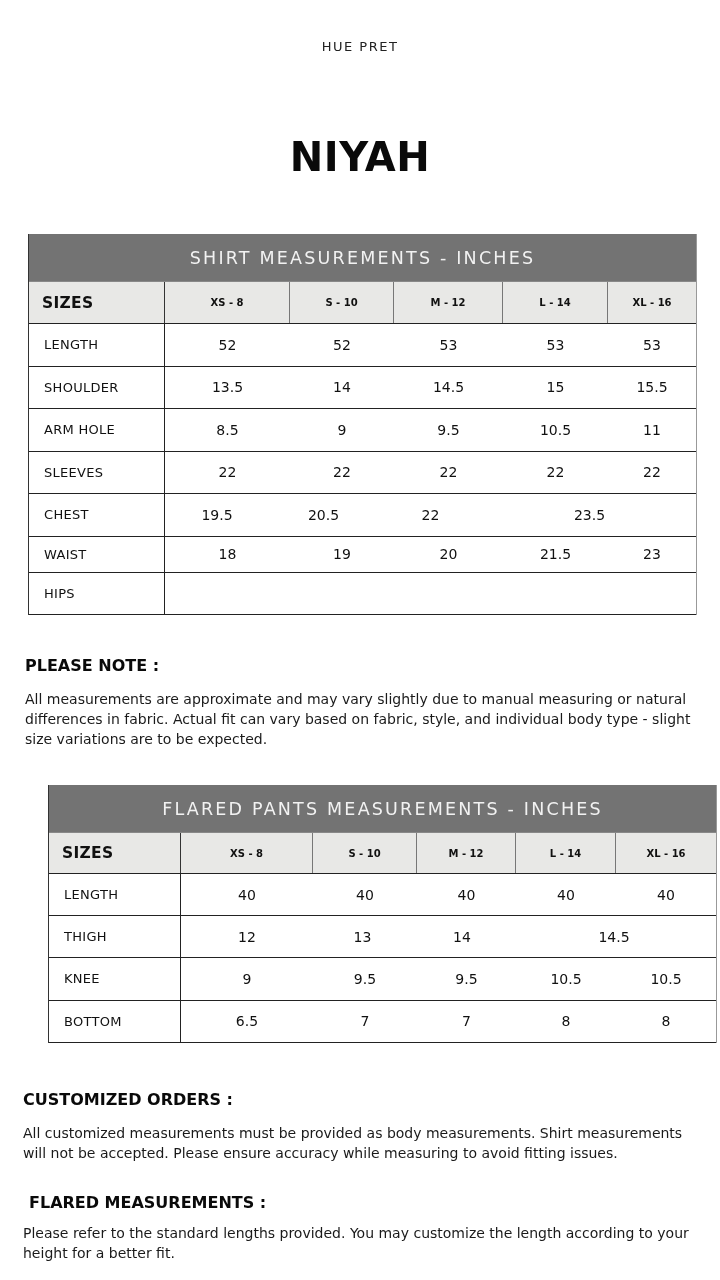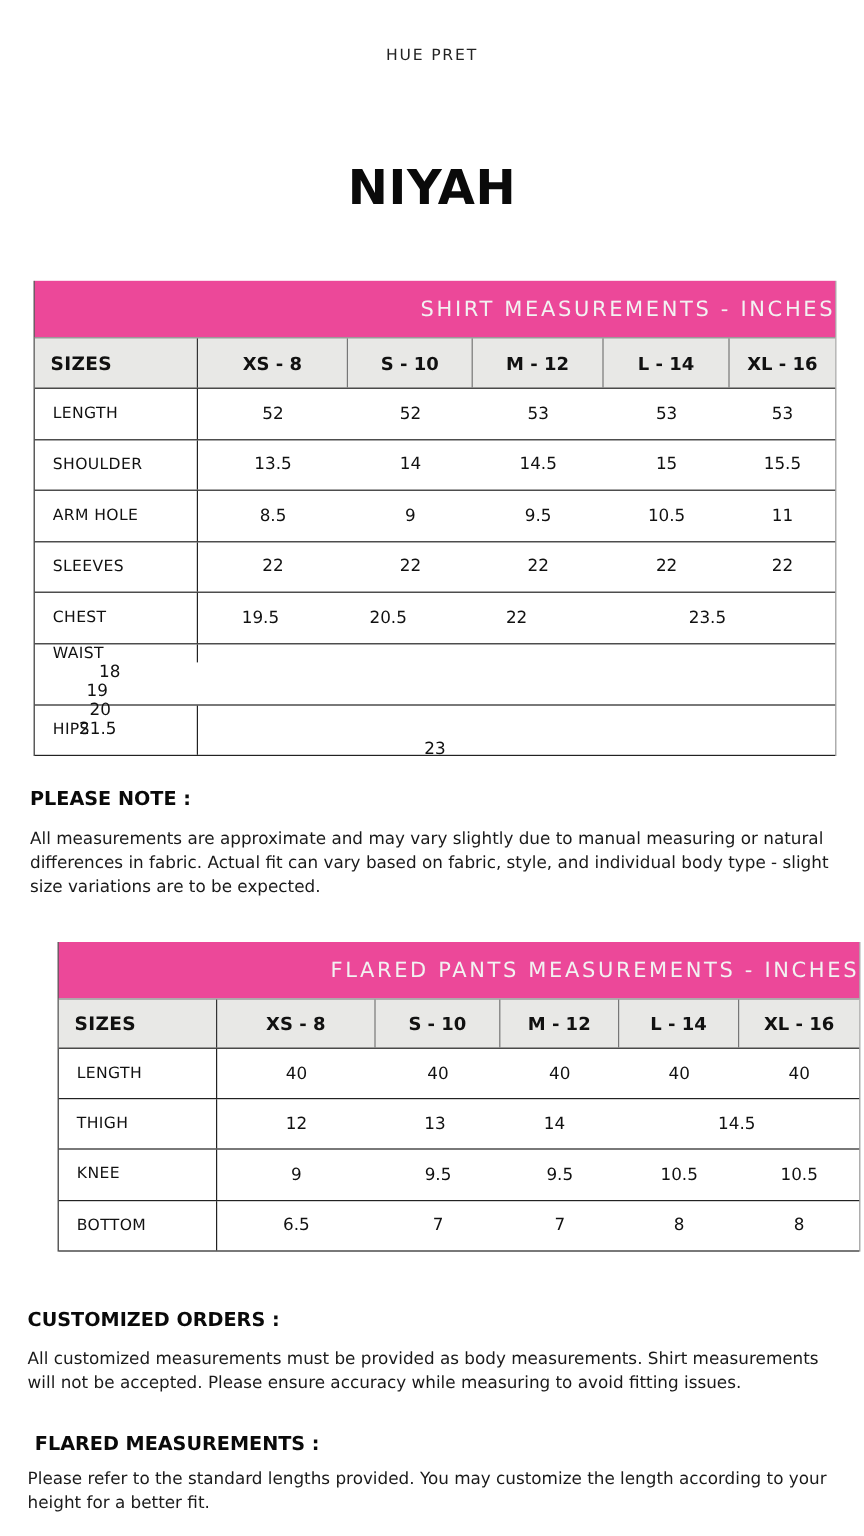--- a/index.html
+++ b/index.html
@@ -5,27 +5,27 @@
   html, body { margin: 0; padding: 0; background: #ffffff; }
   body { width: 720px; height: 1280px; position: relative; overflow: hidden;
          font-family: "DejaVu Sans", "Liberation Sans", sans-serif; color: #111; }
   .brand { position: absolute; top: 39px; left: 0; width: 720px; text-align: center;
            font-size: 13px; letter-spacing: 1.5px; color: #222; }
   .product { position: absolute; top: 134px; left: 0; width: 720px; text-align: center;
              font-size: 40px; font-weight: bold; letter-spacing: 0.5px; color: #0a0a0a; }
 
   .tbl { position: absolute; left: 28px; width: 669px; border-left: 1.5px solid #333;
          border-right: 1.5px solid #999; box-sizing: border-box; }
-  .tbl-title { height: 47px; background: #ec4899; color: #f2f2f2; text-align: right;
+  .tbl-title { height: 47px; background: #737373; color: #f2f2f2; text-align: center;
                line-height: 49px; font-size: 17.5px; letter-spacing: 2.2px; }
   .row { display: flex; border-bottom: 1.3px solid #222; box-sizing: border-box; }
   .row.head { background: #e8e8e6; border-top: 1.5px solid #888; text-align: right; }
   .cell { box-sizing: border-box; display: flex; align-items: center; justify-content: center;
           font-size: 14px; color: #111; }
-  .row.head .cell { font-weight: bold; font-size: 15px; border-right: 1.3px solid #777; }
+  .row.head .cell { font-weight: bold; font-size: 10px; border-right: 1.3px solid #777; }
   .row.head .cell:last-child { border-right: none; }
   .cell.label { justify-content: flex-start; padding-left: 15px; font-size: 13px;
                 letter-spacing: 0.3px; border-right: 1.5px solid #222; }
   .row.head .cell.label { font-size: 15.5px; padding-left: 13px; border-right: 1.5px solid #333; }
   .cell.span { flex: 1; font-size: 14px; letter-spacing: 0.5px; }
 
   .note-h { position: absolute; left: 25px; font-weight: bold; font-size: 16px; color: #0a0a0a; }
   .note-p { position: absolute; left: 25px; width: 675px; font-size: 14px; line-height: 20px; color: #1a1a1a; }
 </style>
 </head>
@@ -77,21 +77,21 @@
         <div class="cell" style="width: 105px;">22</div>
         <div class="cell" style="flex: 1 1 0%;">22</div>
       </div>
       <div class="row" style="height: 42.5px;">
         <div class="cell label" style="width: 136px;">CHEST</div>
         <div class="cell" style="width: 104px;">19.5</div>
         <div class="cell" style="width: 109px;">20.5</div>
         <div class="cell" style="width: 105px;">22</div>
         <div class="cell" style="flex: 1 1 0%;">23.5</div>
       </div>
-      <div class="row" style="height: 51px; flex-direction: column;">
+      <div class="row" style="height: 36px;">
         <div class="cell label" style="width: 136px;">WAIST</div>
         <div class="cell" style="width: 125px;">18</div>
         <div class="cell" style="width: 104px;">19</div>
         <div class="cell" style="width: 109px;">20</div>
         <div class="cell" style="width: 105px;">21.5</div>
         <div class="cell" style="flex: 1 1 0%;">23</div>
       </div>
       <div class="row" style="height: 42.5px;">
         <div class="cell label" style="width: 136px; text-align: right;">HIPS</div>
       </div>

